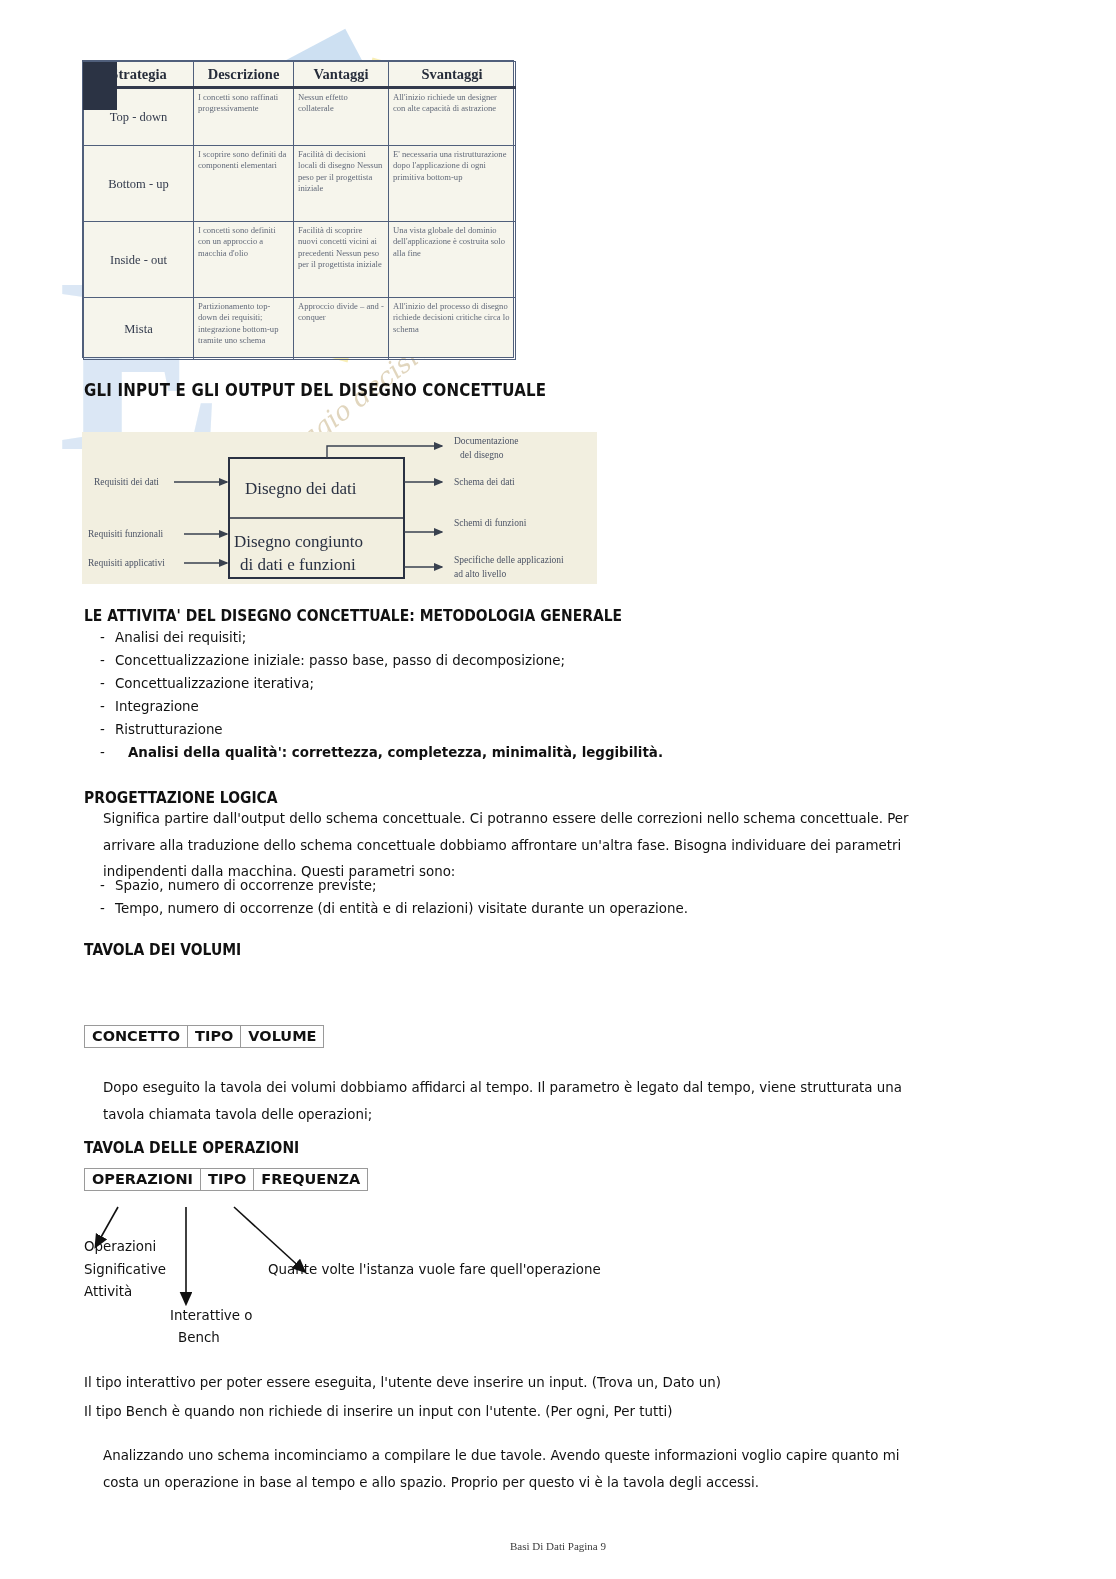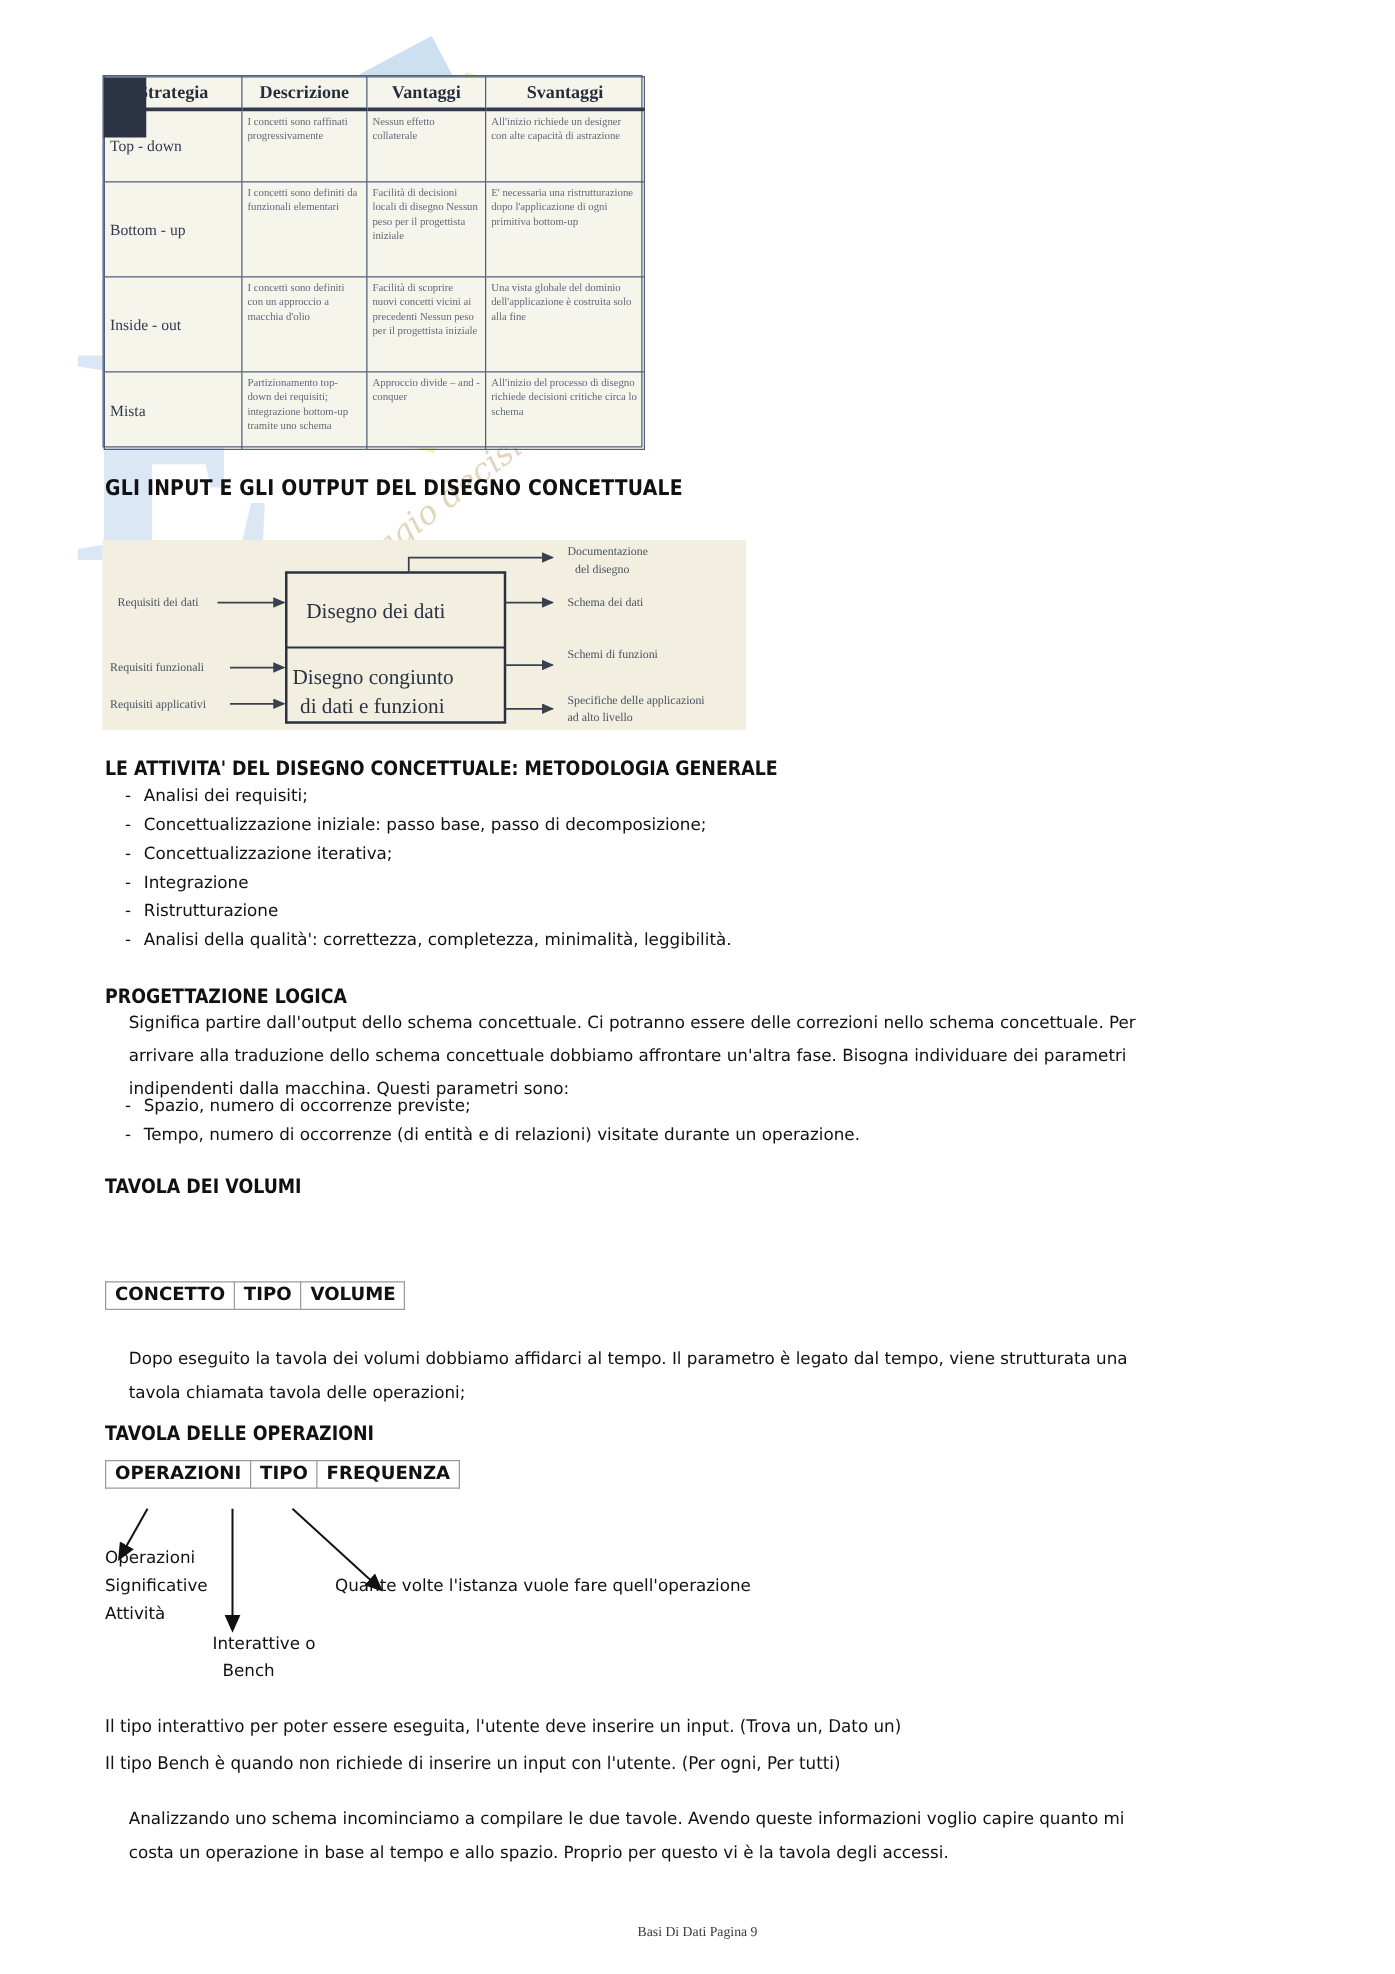--- a/index.html
+++ b/index.html
@@ -89,21 +89,21 @@
     height: 26px;
     text-align: center;
     vertical-align: middle;
     font-size: 14.5px;
     font-weight: bold;
     color: #1d2433;
     border-bottom: 3px solid #2b3347;
     background: transparent;
   }
   #strategy-table-img td.strategy-name {
-    text-align: left;
+    text-align: center;
     vertical-align: middle;
     font-size: 12.5px;
     color: #2c3447;
   }
   #strategy-table-img td.cell-text {
     font-size: 8.6px;
     line-height: 1.32;
     color: #5d6576;
   }
   #strategy-table-img col.c-strat { width: 110px; }
@@ -257,21 +257,21 @@
       </thead>
       <tbody>
         <tr class="row-topdown">
           <td class="strategy-name">Top - down</td>
           <td class="cell-text">I concetti sono raffinati progressivamente</td>
           <td class="cell-text">Nessun effetto collaterale</td>
           <td class="cell-text">All'inizio richiede un designer con alte capacità di astrazione</td>
         </tr>
         <tr class="row-bottomup">
           <td class="strategy-name">Bottom - up</td>
-          <td class="cell-text">I concetti sono definiti da funzionali elementari</td>
+          <td class="cell-text">I scoprire sono definiti da componenti elementari</td>
           <td class="cell-text">Facilità di decisioni locali di disegno Nessun peso per il progettista iniziale</td>
           <td class="cell-text">E' necessaria una ristrutturazione dopo l'applicazione di ogni primitiva bottom-up</td>
         </tr>
         <tr class="row-insideout">
           <td class="strategy-name">Inside - out</td>
           <td class="cell-text">I concetti sono definiti con un approccio a macchia d'olio</td>
           <td class="cell-text">Facilità di scoprire nuovi concetti vicini ai precedenti Nessun peso per il progettista iniziale</td>
           <td class="cell-text">Una vista globale del dominio dell'applicazione è costruita solo alla fine</td>
         </tr>
         <tr class="row-mista">
@@ -338,21 +338,21 @@
   <div class="hw hw-li" style="left:100px; top:676px;">-</div>
   <div class="hw hw-li" style="left:115px; top:676px;">Concettualizzazione iterativa;</div>
 
   <div class="hw hw-li" style="left:100px; top:699px;">-</div>
   <div class="hw hw-li" style="left:115px; top:699px;">Integrazione</div>
 
   <div class="hw hw-li" style="left:100px; top:722px;">-</div>
   <div class="hw hw-li" style="left:115px; top:722px;">Ristrutturazione</div>
 
   <div class="hw hw-li" style="left:100px; top:745px;">-</div>
-  <div class="hw hw-li" style="left:115px; top:745px;">Analisi della qualità': correttezza, completezza, minimalità, leggibilità.</div>
+  <div class="hw hw-li" style="left:128px; top:745px;font-weight:bold;">Analisi della qualità': correttezza, completezza, minimalità, leggibilità.</div>
 
   <div class="hw hw-sub" style="left:84px; top:789px;">PROGETTAZIONE LOGICA</div>
 
   <div class="hw-body-block" style="left:84px; top:806px; width:830px;">Significa partire dall'output dello schema concettuale. Ci potranno essere delle correzioni nello schema concettuale. Per arrivare alla traduzione dello schema concettuale dobbiamo affrontare un'altra fase. Bisogna individuare dei parametri indipendenti dalla macchina. Questi parametri sono:</div>
 
   <div class="hw hw-li" style="left:100px; top:878px;">-</div>
   <div class="hw hw-li" style="left:115px; top:878px;">Spazio, numero di occorrenze previste;</div>
 
   <div class="hw hw-li" style="left:100px; top:901px;">-</div>
   <div class="hw hw-li" style="left:115px; top:901px;">Tempo, numero di occorrenze (di entità e di relazioni) visitate durante un operazione.</div>

